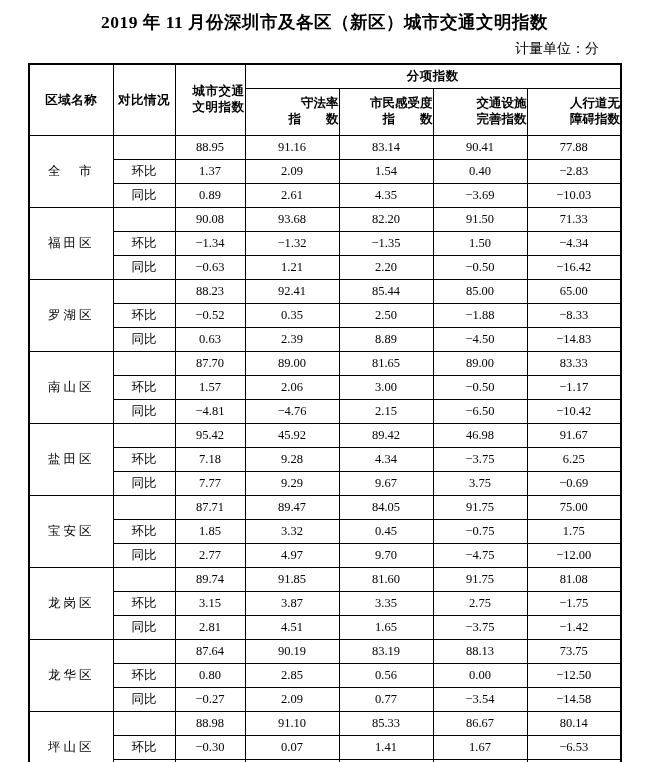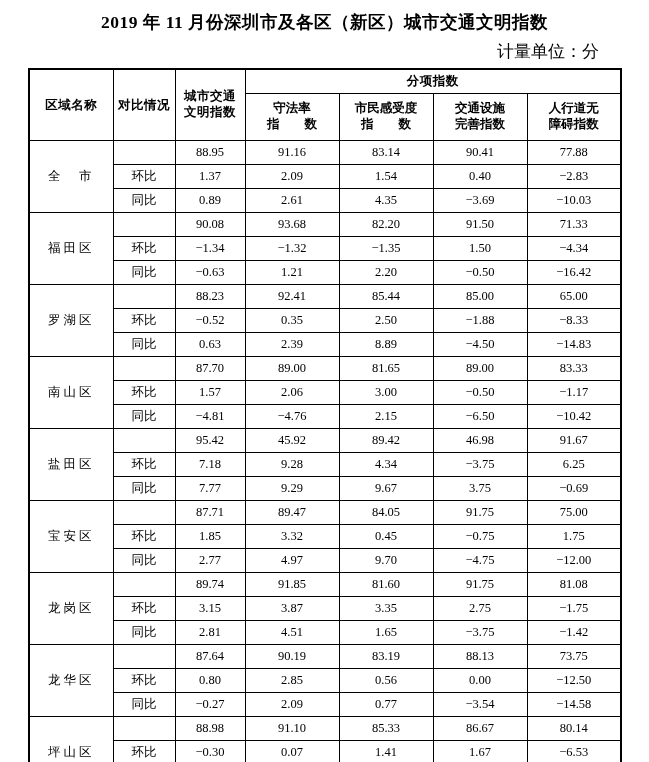--- a/index.html
+++ b/index.html
@@ -25,21 +25,21 @@
     text-align: center;
     font-size: 17.5px;
     font-weight: bold;
     letter-spacing: 0.5px;
     padding-top: 10px;
     padding-bottom: 6px;
     font-family: "Liberation Serif", "DejaVu Serif", serif;
   }
   .unit-line {
     text-align: right;
-    font-size: 17px;
+    font-size: 14px;
     padding-right: 22px;
     padding-bottom: 5px;
   }
   table.data {
     border-collapse: collapse;
     width: 593px;
     margin: 0 auto;
     table-layout: fixed;
   }
   table.data th, table.data td {
@@ -57,20 +57,21 @@
     letter-spacing: 0.5px;
     border-radius: 9px;
   }
   th.hdr-sub {
     font-weight: bold;
     font-size: 12.5px;
   }
   .vert-pair {
     display: block;
     line-height: 1.25;
+    text-align: right;
   }
   td.region {
     font-size: 13px;
     letter-spacing: 3px;
     padding-left: 3px;
   }
   td.compare {
     font-size: 12.5px;
   }
   td.num {

